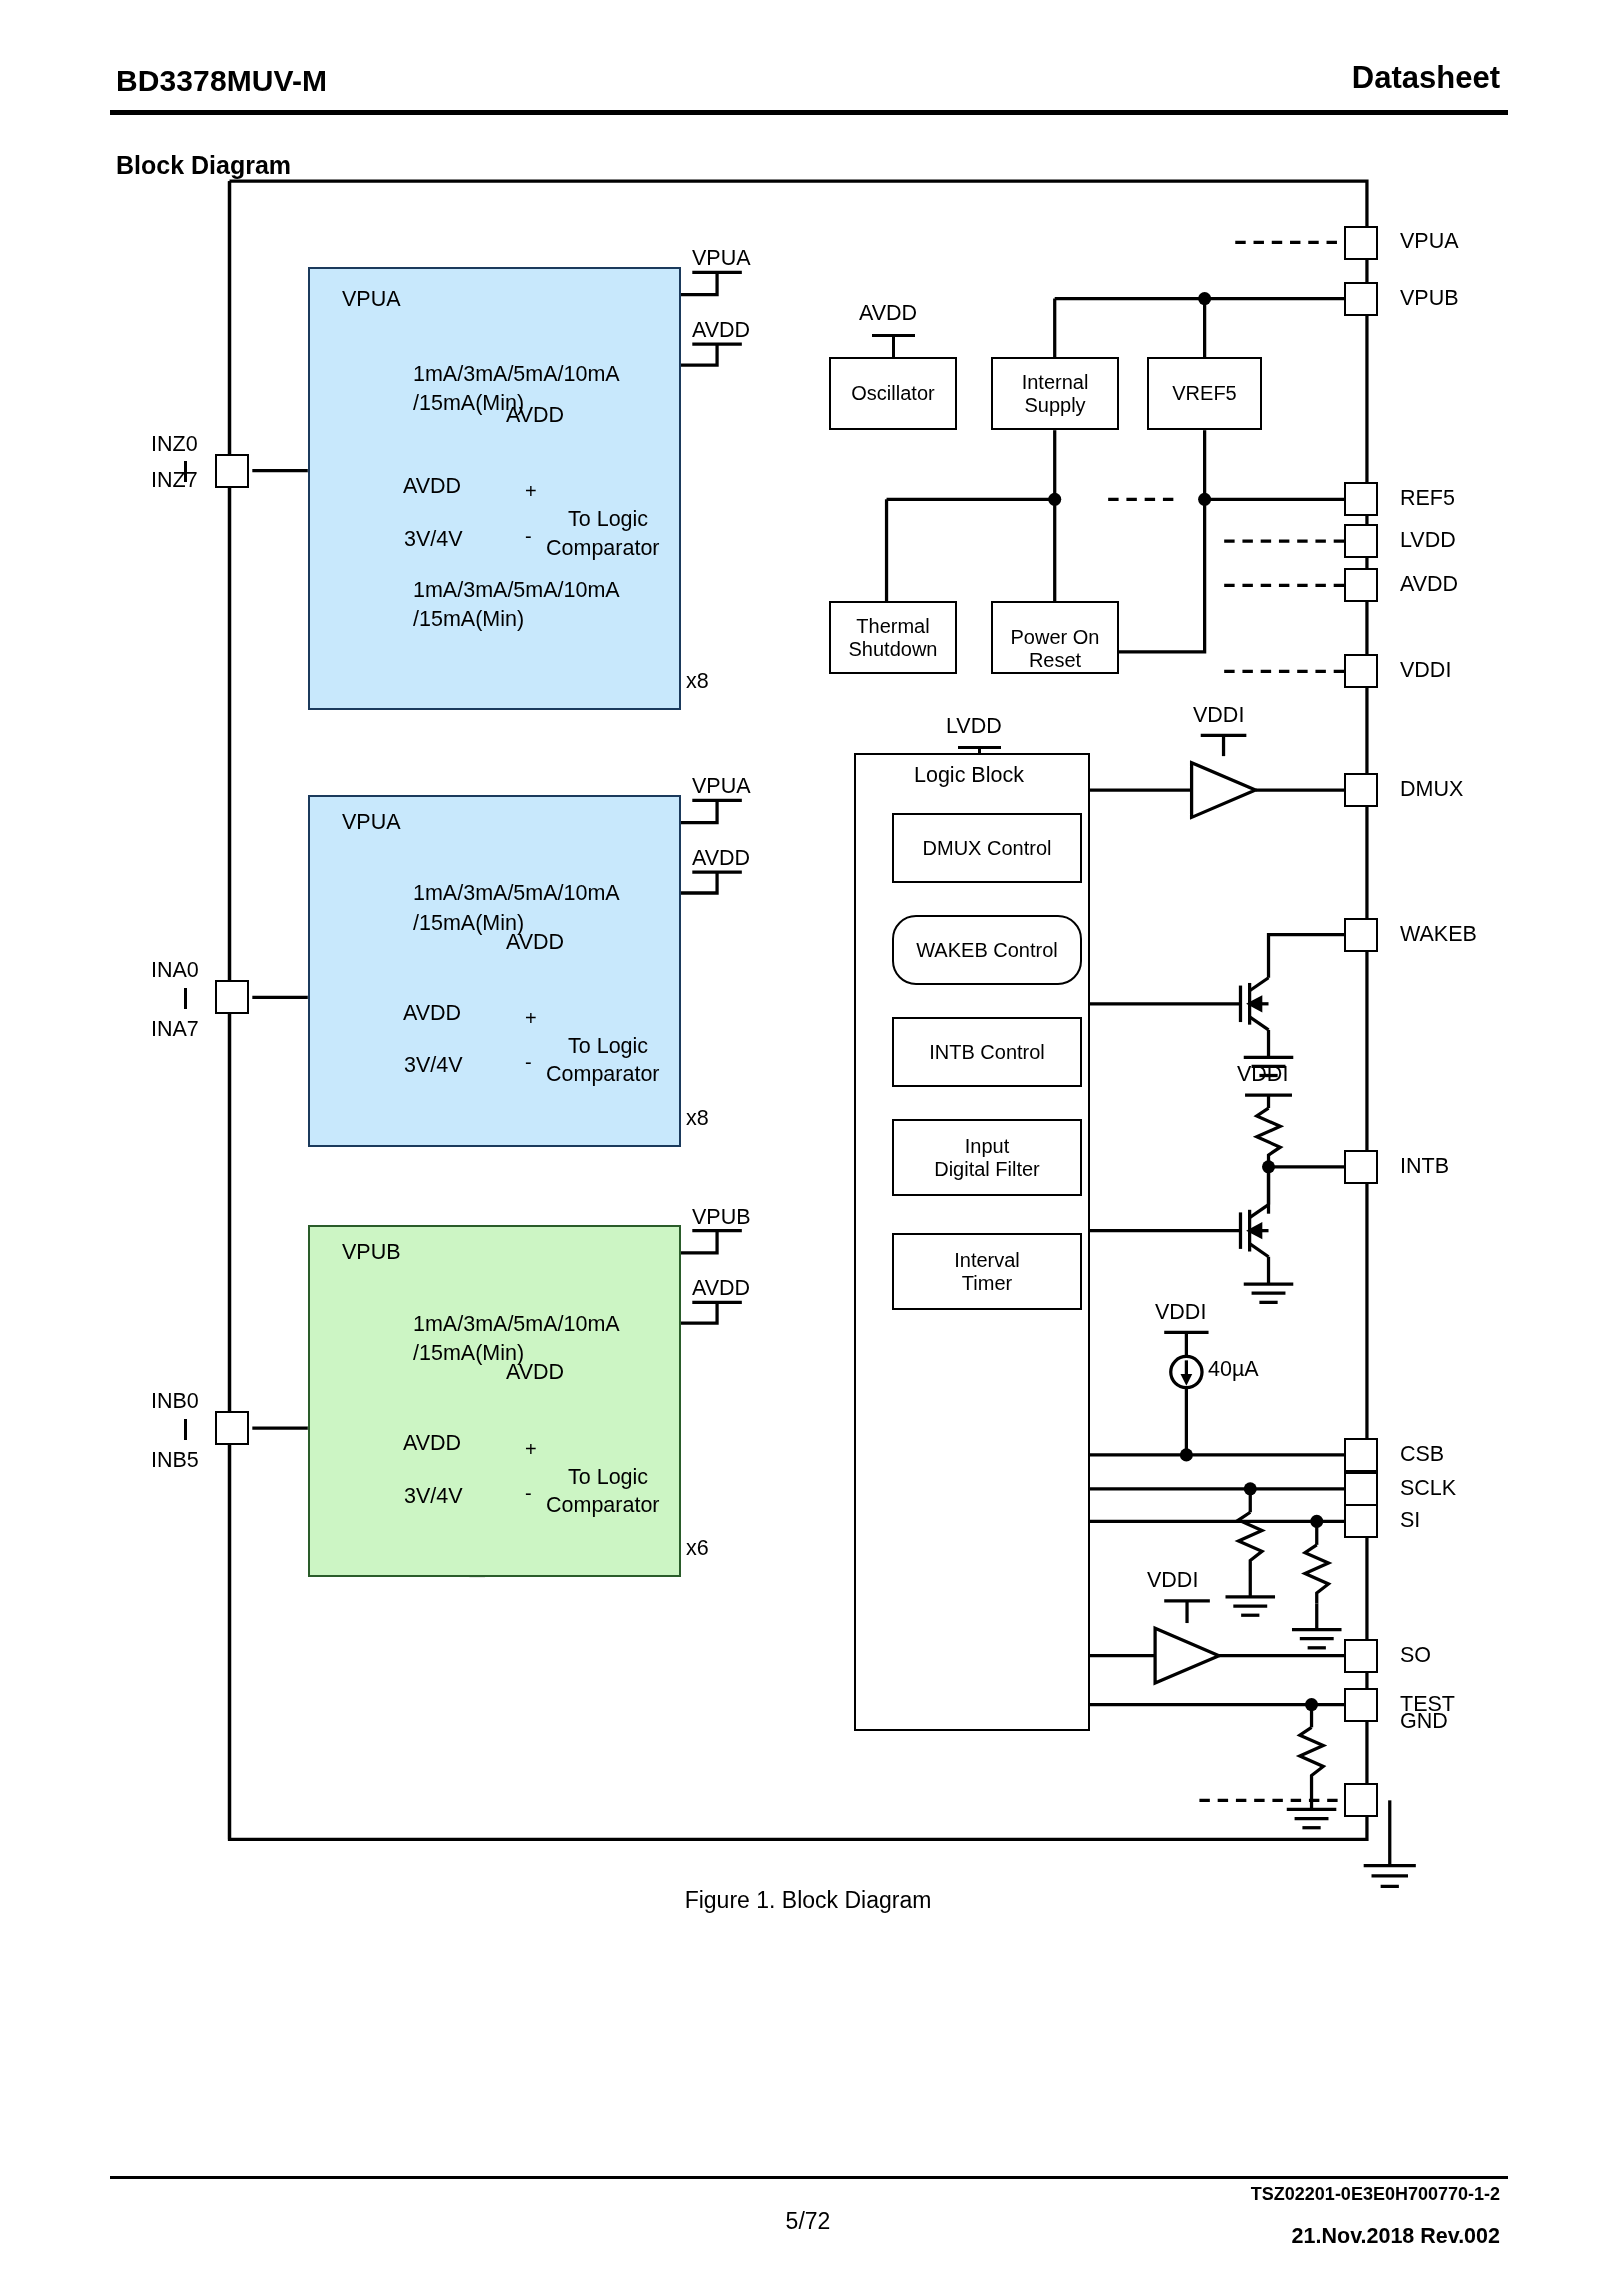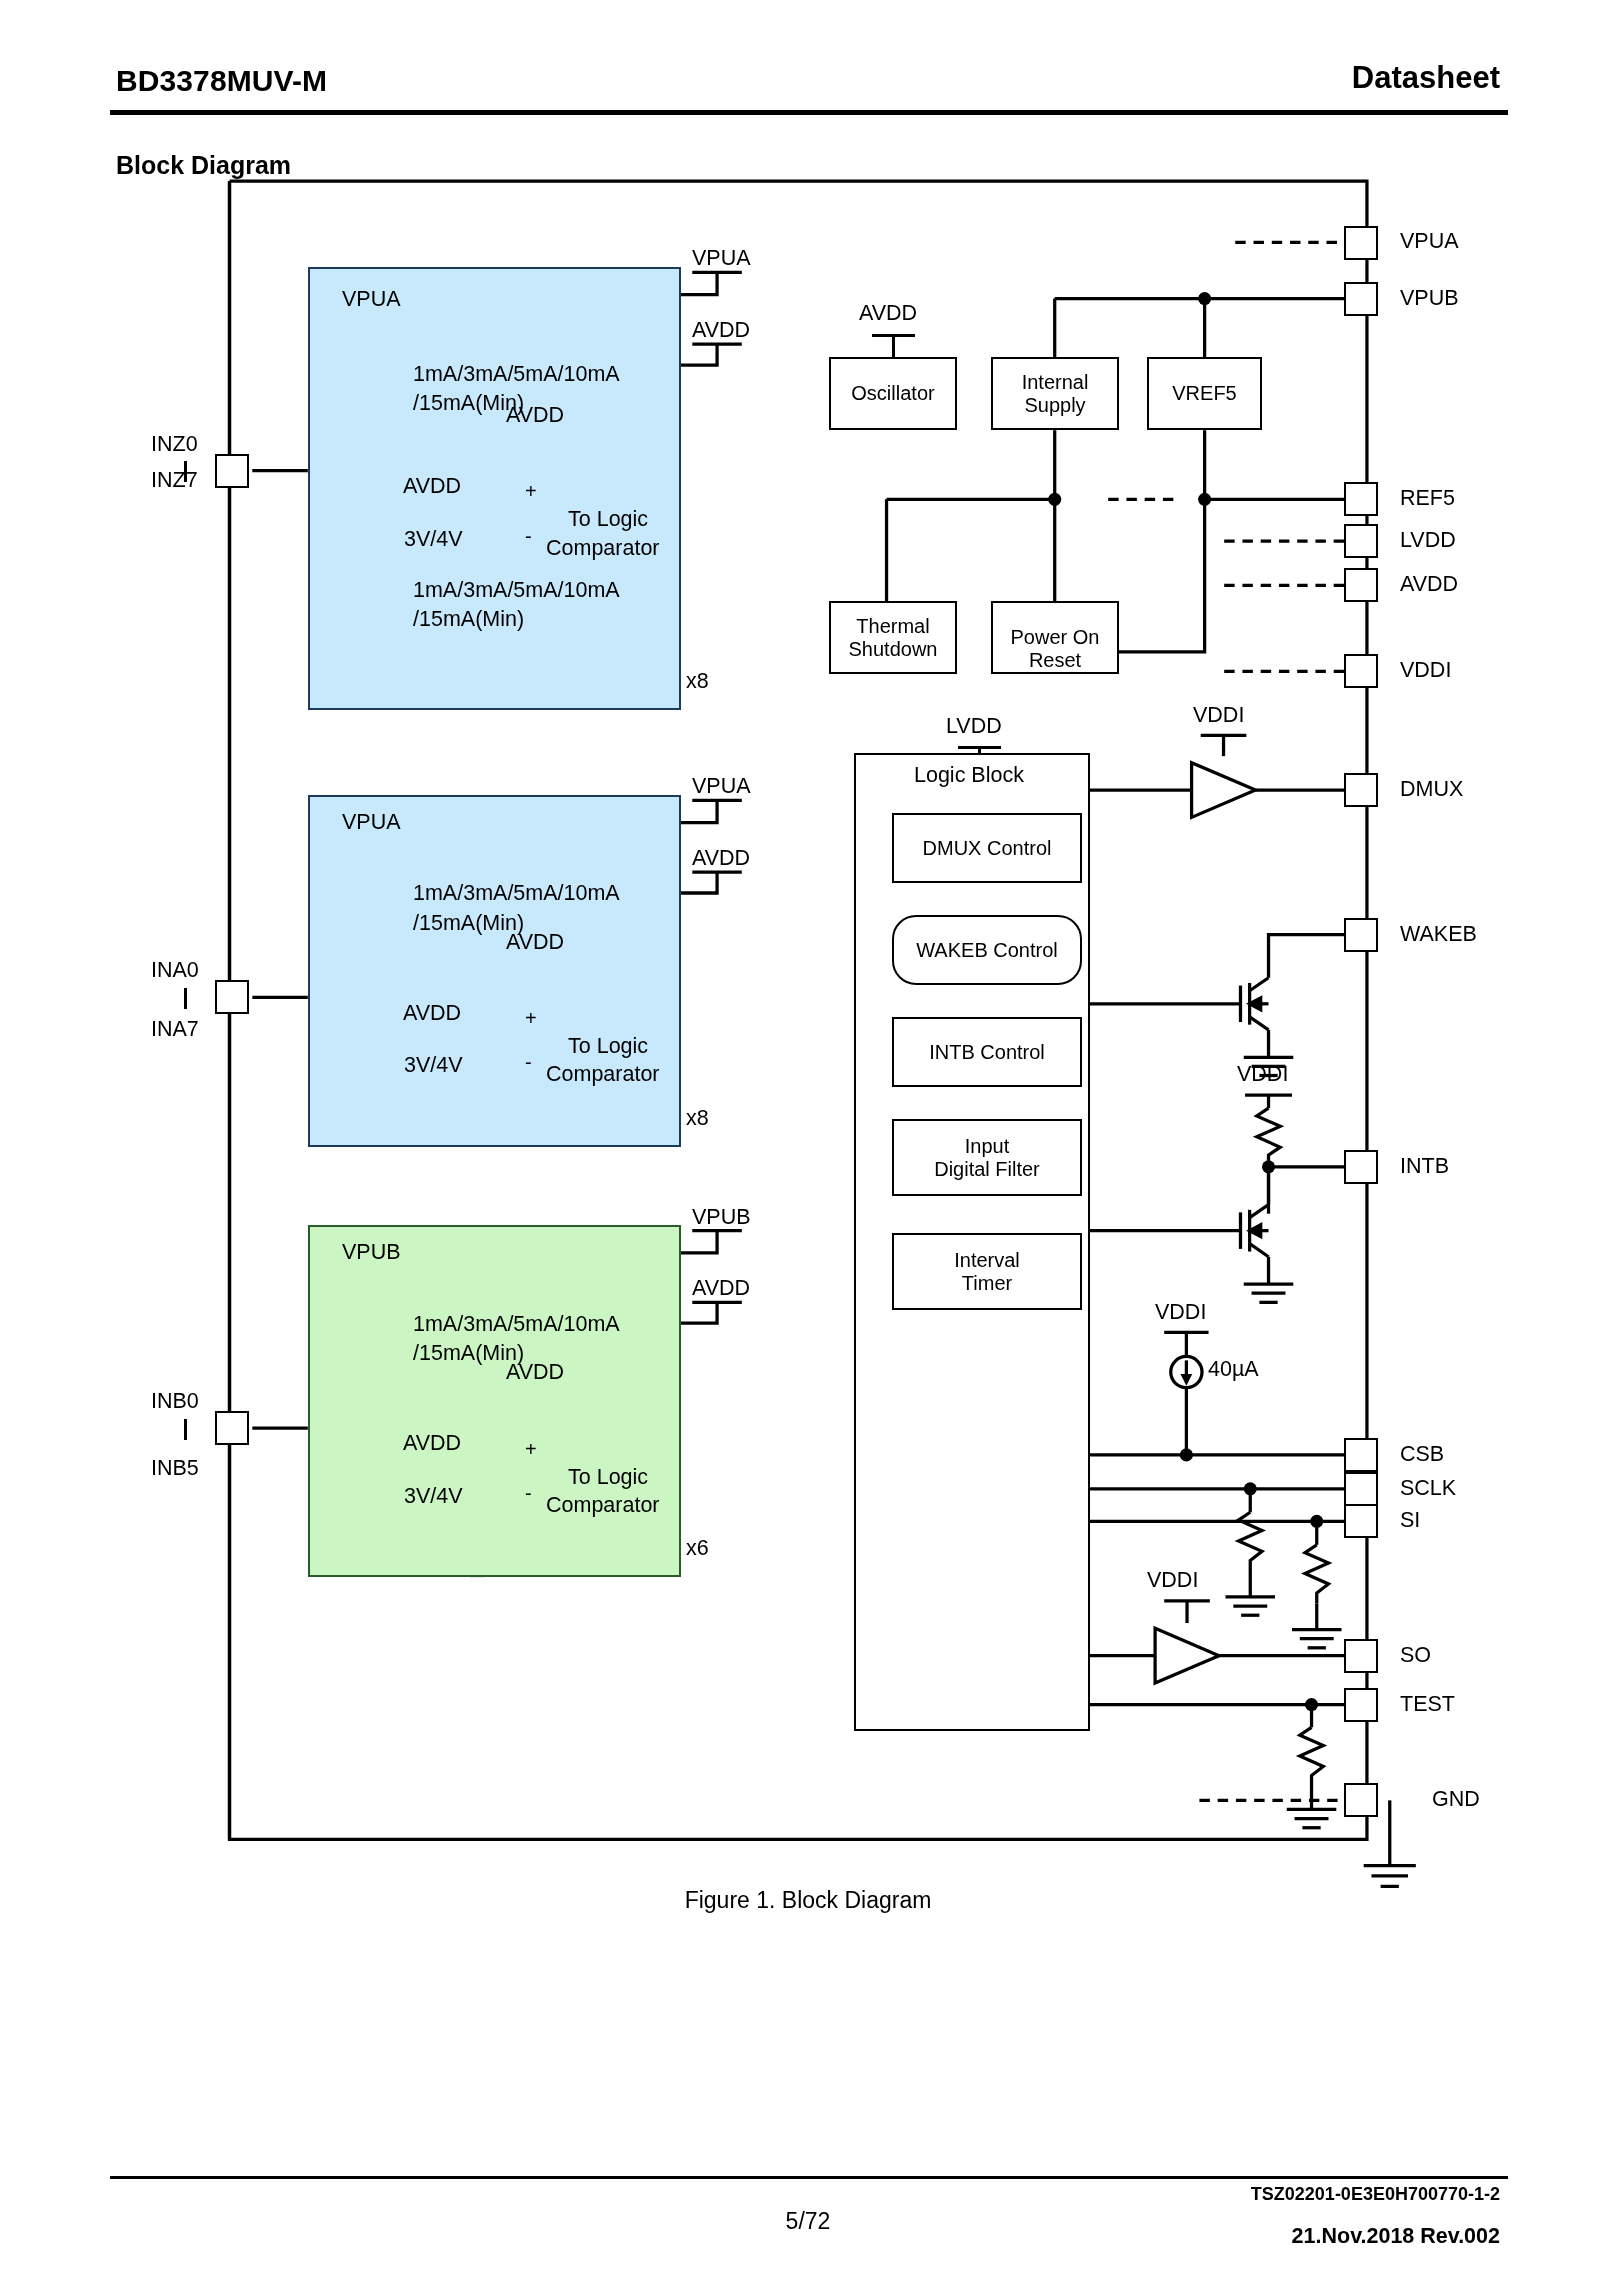--- a/index.html
+++ b/index.html
@@ -374,21 +374,21 @@
   <div class="lbl" style="left:404px;top:1484px;">3V/4V</div>
   <div class="lbl sm" style="left:525px;top:1438px;">+</div>
   <div class="lbl sm" style="left:525px;top:1482px;">-</div>
   <div class="lbl" style="left:568px;top:1465px;">To Logic</div>
   <div class="lbl" style="left:546px;top:1493px;">Comparator</div>
   <div class="lbl" style="left:686px;top:1536px;">x6</div>
   <div class="lbl" style="left:692px;top:1205px;">VPUB</div>
   <div class="lbl" style="left:692px;top:1276px;">AVDD</div>
   <div class="lbl" style="left:151px;top:1389px;">INB0</div>
   <div class="wire wv" style="left:184px;top:1419px;width:2.6px;height:21px;"></div>
-  <div class="lbl" style="left:151px;top:1448px;margin-top:8px;">INB5</div>
+  <div class="lbl" style="left:151px;top:1448px;">INB5</div>
   <div class="pad" style="left:215px;top:1411px;width:34px;height:34px;"></div>
 
   <div class="box" style="left:829px;top:357px;width:128px;height:73px;">
     <span>Oscillator</span>
   </div>
   <div class="lbl" style="left:859px;top:301px;">AVDD</div>
   <div class="wire wh" style="left:872px;top:334px;width:43px;height:3.3px;"></div>
   <div class="wire wv" style="left:892px;top:334px;width:3.3px;height:23.5px;"></div>
 
   <div class="box" style="left:991px;top:357px;width:128px;height:73px;">
@@ -486,21 +486,21 @@
   <div class="pad" style="left:1344px;top:1504px;width:34px;height:34px;"></div>
   <div class="lbl" style="left:1400px;top:1508px;">SI</div>
 
   <div class="pad" style="left:1344px;top:1639px;width:34px;height:34px;"></div>
   <div class="lbl" style="left:1400px;top:1643px;">SO</div>
 
   <div class="pad" style="left:1344px;top:1688px;width:34px;height:34px;"></div>
   <div class="lbl" style="left:1400px;top:1692px;">TEST</div>
 
   <div class="pad" style="left:1344px;top:1783px;width:34px;height:34px;"></div>
-  <div class="lbl" style="left:1400px;top:1787px;margin-left:32px;">GND</div>
+  <div class="lbl" style="left:1400px;top:1709px;">GND</div>
 
   <div id="caption">Figure 1. Block Diagram</div>
 
   <div id="ft-rule"></div>
   <div id="ft-c">5/72</div>
   <div id="ft-r1">TSZ02201-0E3E0H700770-1-2</div>
   <div id="ft-r2">21.Nov.2018 Rev.002</div>
 
 </div>
 

